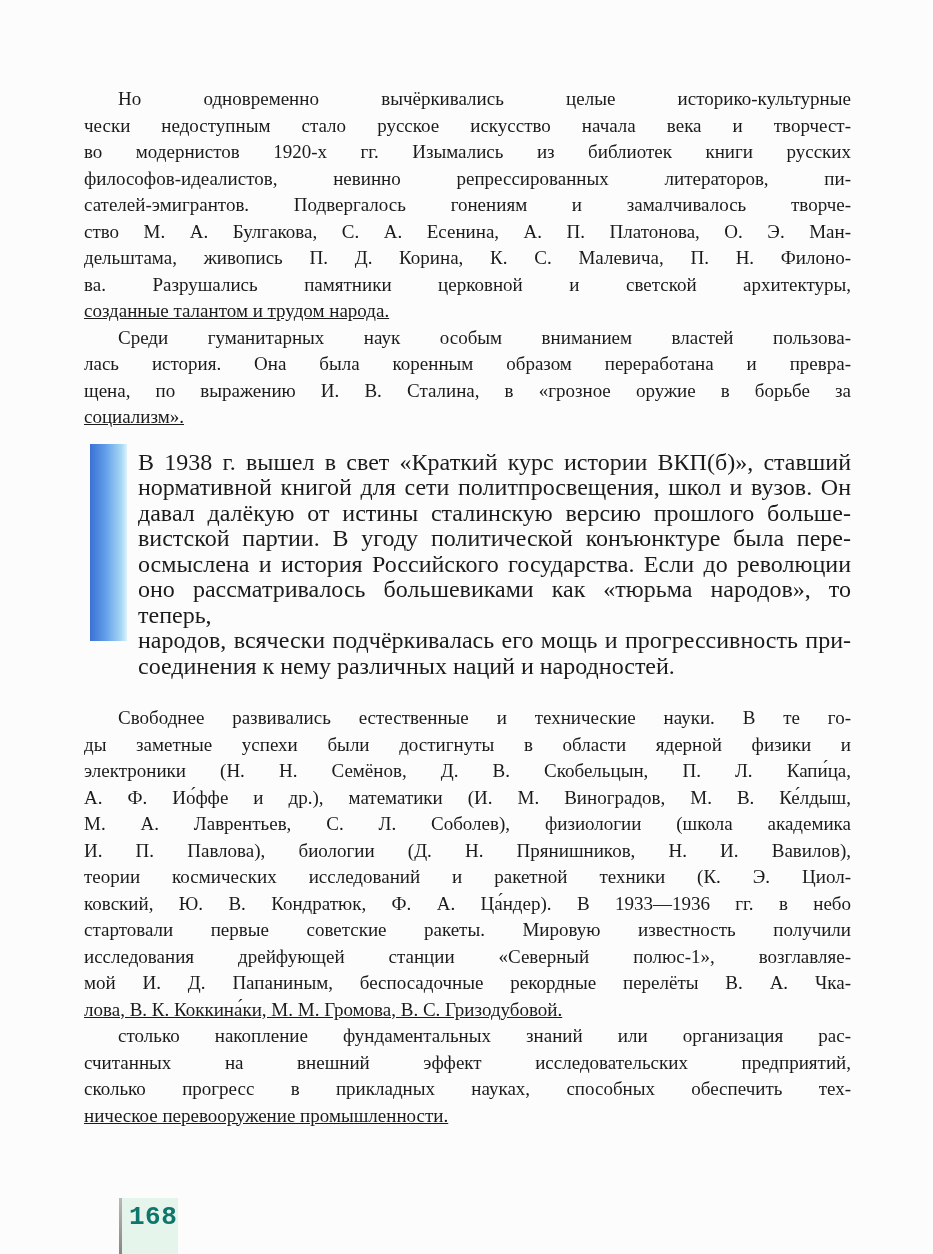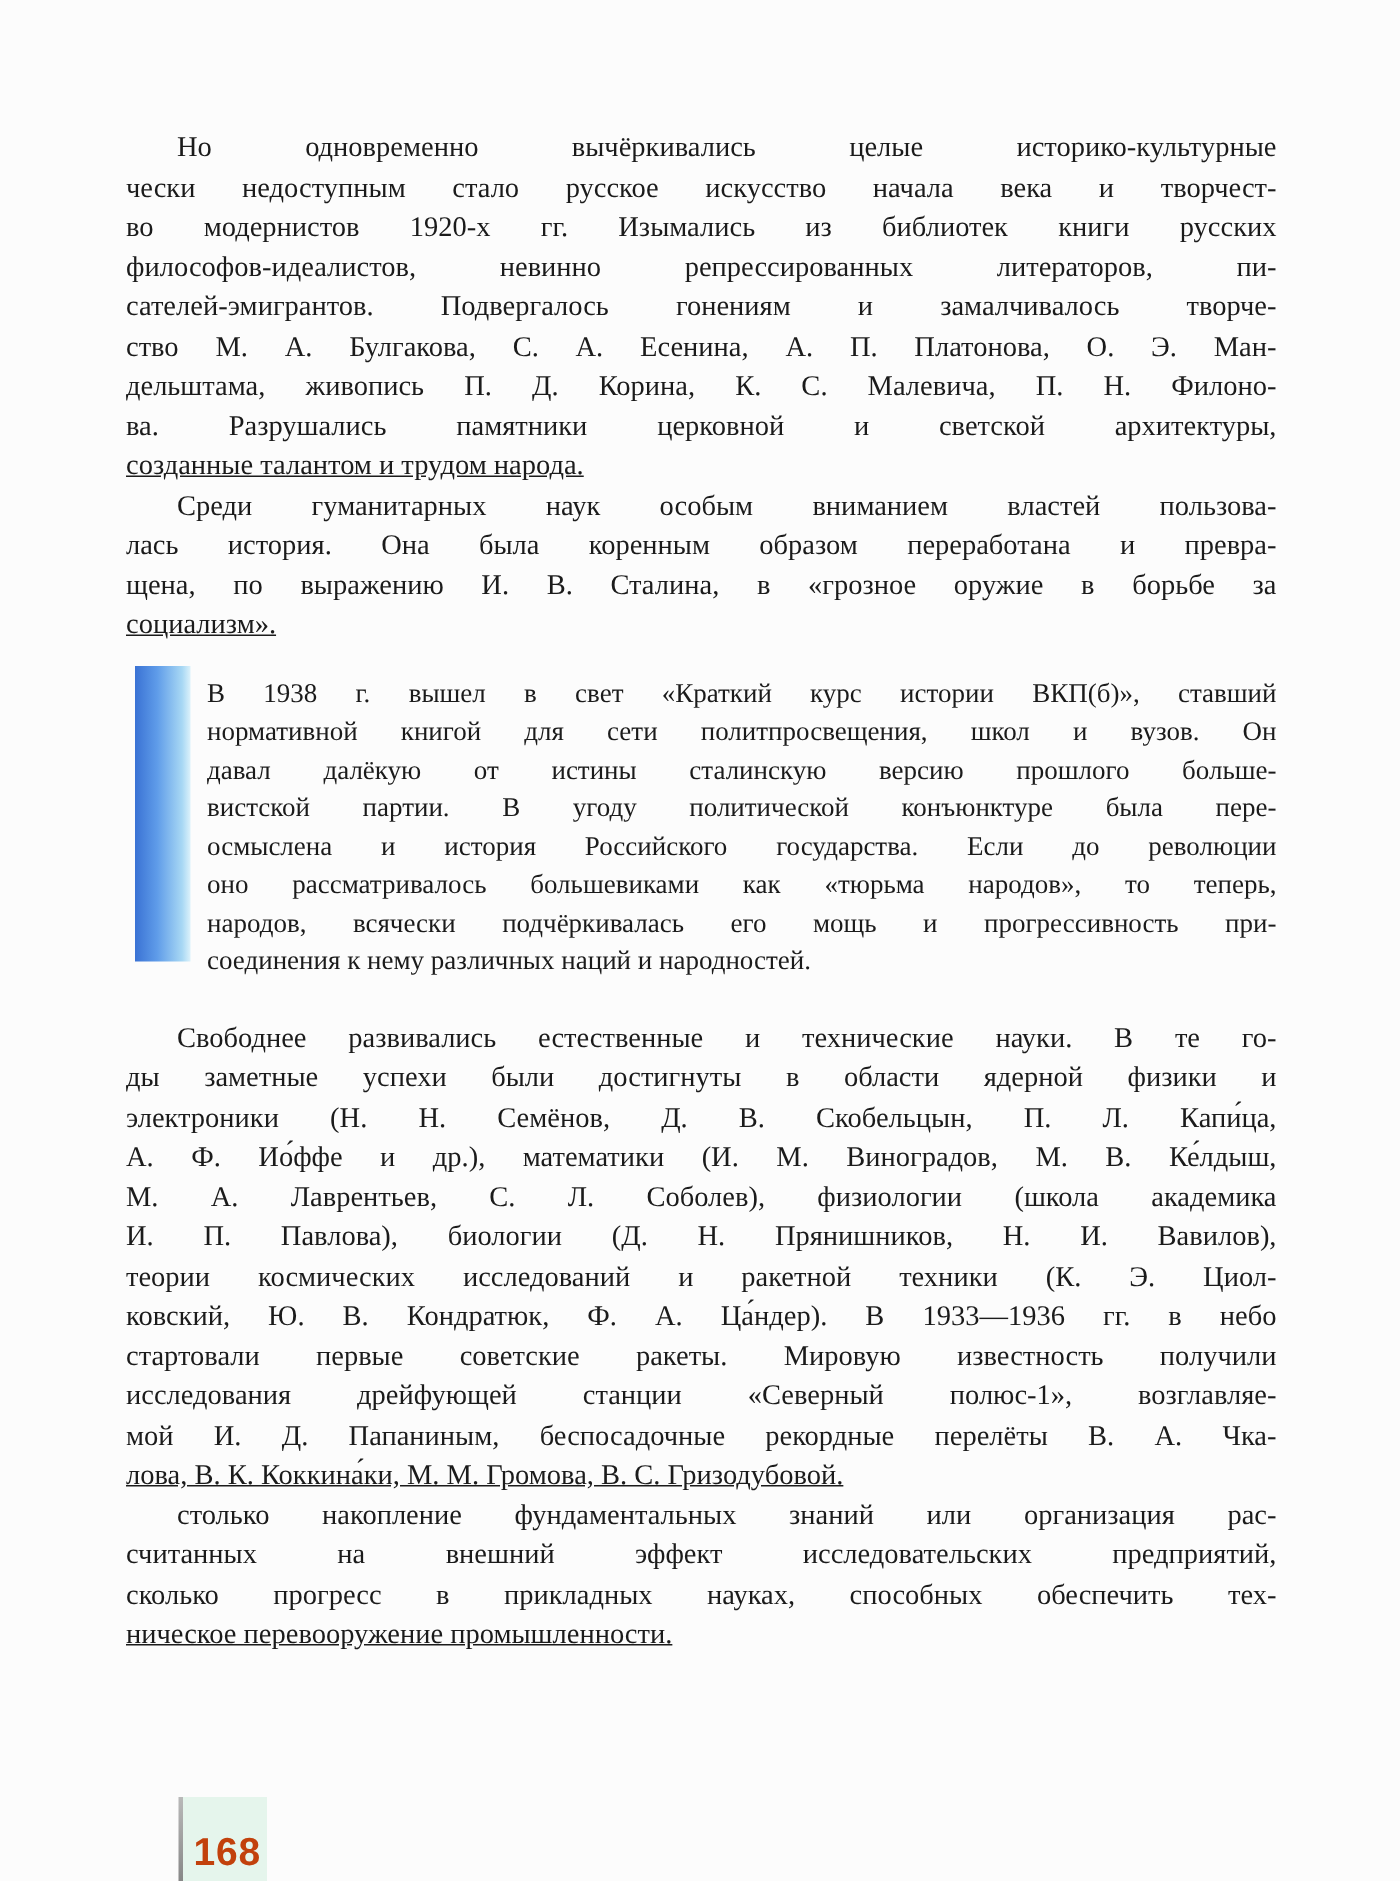--- a/index.html
+++ b/index.html
@@ -10,39 +10,39 @@
     font-family:"Liberation Serif",serif;
     color:#1b1b1b;
   }
   .page{position:absolute;left:0;top:0;width:933px;height:1254px;}
   .content{position:absolute;left:84px;top:86px;width:767px;}
   .para{font-size:19px;line-height:26.5px;}
   .line{text-align:justify;text-align-last:justify;}
   .para .line:first-child{text-indent:34px;}
   .para .line:last-child{text-align-last:left;text-decoration:underline;}
   .inset{position:relative;margin:19px 0 26px 0;padding-left:54px;}
-  .inset-text{font-size:18px;line-height:25.5px;}
+  .inset-text{font-size:24px;line-height:25.5px;}
   .inset-text .line:last-child{text-align-last:left;}
   .inset-bar{
     position:absolute;left:6px;top:-6px;width:37px;height:197px;
     background:linear-gradient(to right,#3a72d4 0%,#5f9ce9 40%,#a8d8f4 85%,#dcf2fb 100%);
   }
   .pn-rule{
     position:absolute;left:119px;top:1198px;width:3px;height:56px;
     background:linear-gradient(to bottom,#b9b9b9,#878787);
   }
   .pn-box{
     position:absolute;left:122px;top:1198px;width:56px;height:56px;
     background:#e5f5ec;
   }
   .pn{
-    display:block;margin:21px 0 0 7px;
-    font-family:Liberation Sans, sans-serif;
+    display:block;margin:4px 0 0 7px;
+    font-family:Liberation Mono, monospace;
     font-weight:bold;font-size:26px;letter-spacing:0.5px;
-    color:#c2410c;
+    color:#0f766e;
   }
 </style>
 </head>
 <body>
 
 <div class="page">
   <div class="content">
     <div class="para">
         <div class="line">Но одновременно вычёркивались целые историко-культурные</div>
         <div class="line">чески недоступным стало русское искусство начала века и творчест-</div>

